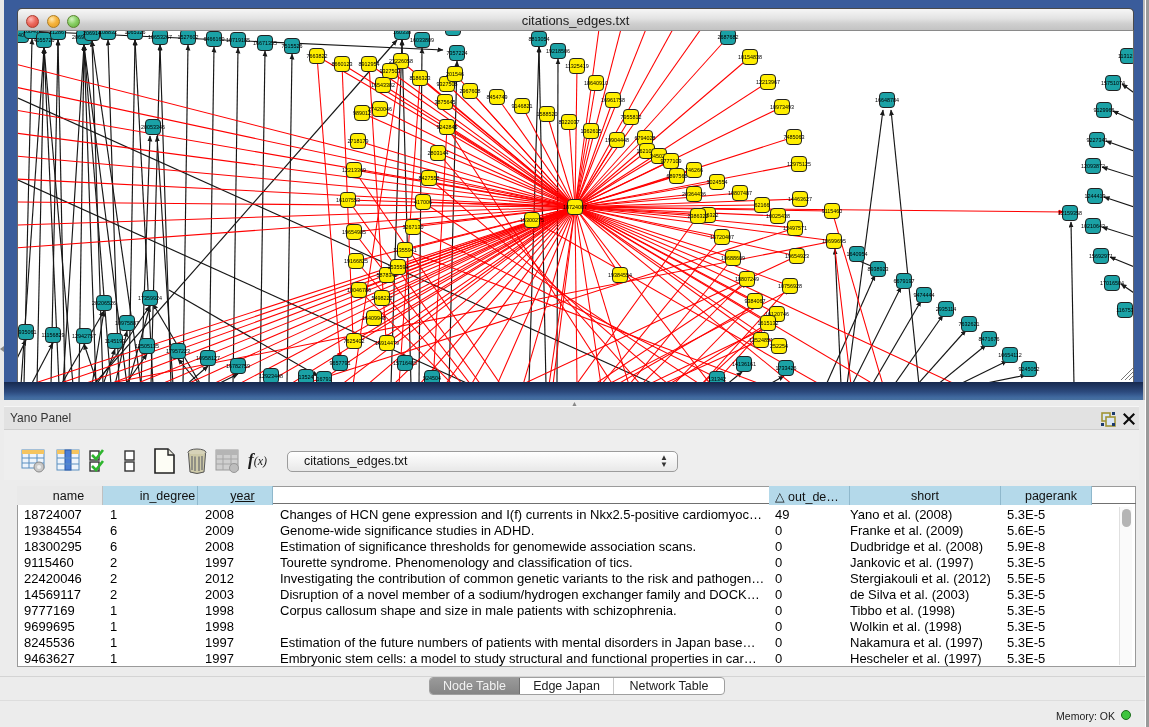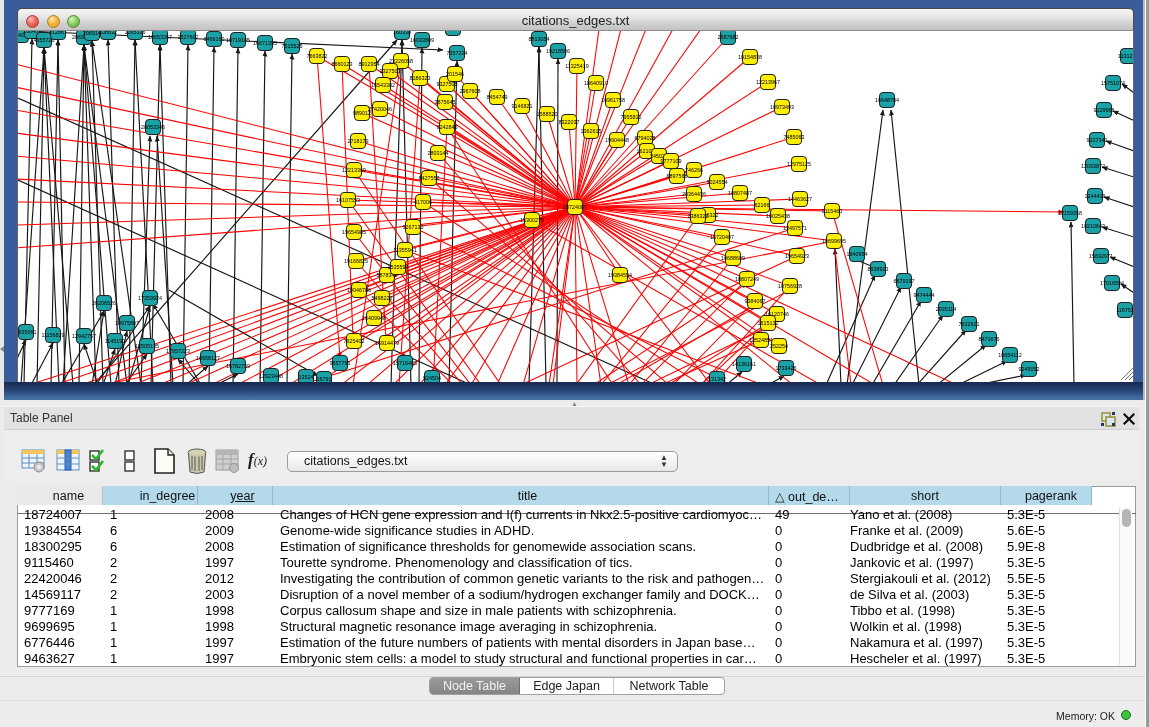--- a/index.html
+++ b/index.html
@@ -30,21 +30,21 @@
 #tpheader .t { position:absolute; left:6px; top:4px; font-size:12px; color:#333; }
 .caret { position:absolute; left:571px; top:0px; width:8px; height:5px; color:#888; font-size:7px; }
 #toolbar { position:absolute; left:4px; top:30px; right:6px; height:50px; background:#eeeeee; }
 #dropdown { position:absolute; left:287px; top:51px; width:391px; height:21px; background:linear-gradient(#fff,#e8e8e8);
   border:1px solid #9c9c9c; border-radius:5px; font-size:12.5px; color:#111; padding:2px 0 0 16px; }
 #dropdown .arrows { position:absolute; right:9px; top:2px; font-size:8px; color:#333; line-height:7px; }
 
 #tbl { position:absolute; left:17px; top:486px; width:1119px; height:181px; background:#fff; border:1px solid #9a9a9a; }
 .th { position:absolute; top:0; height:19px; background:#b4d9ea; border-right:1px solid #8fb8cc; font-size:12.5px;
    color:#111; text-align:center; padding-top:3px; }
-#thbar { position:absolute; left:17px; top:486px; width:1119px; height:28px; border-bottom:1px solid #707070; }
+#thbar { position:absolute; left:17px; top:486px; width:1119px; height:18px; border-bottom:1px solid #707070; }
 .trow { position:absolute; left:17px; width:1110px; height:16px; font-size:13px; color:#000; }
 .trow span { position:absolute; top:1px; white-space:pre; }
 
 #vsb { position:absolute; left:1119px; top:507px; width:13px; height:158px; background:#fafafa; border-left:1px solid #e0e0e0; }
 #vsb .thumb { position:absolute; left:2px; top:2px; width:9px; height:18px; background:#b5b5b5; border-radius:5px; }
 
 #tabs { position:absolute; left:429px; top:677px; height:18px; display:flex; border:1px solid #9f9f9f; border-radius:4px; overflow:hidden; background:#fff; }
 #tabs .tab { font-size:12.5px; padding-top:1px; text-align:center; color:#222; border-right:1px solid #c8c8c8; box-sizing:border-box; }
 #tabs .sel { background:linear-gradient(#9a9a9a,#858585); color:#f2f2f2; border-right:1px solid #6f6f6f; }
 #tabline { position:absolute; left:0; top:676px; width:1145px; height:1px; background:#d4d4d4; }
@@ -597,21 +597,21 @@
               <line x1="1128" y1="380" x2="1132" y2="376"></line>
             </g>
 </svg>
         </div>
     </div>
   </div>
   <div id="lstrip"></div>
     <div style="position:absolute;left:0px;top:346px;width:0;height:0;border-top:3px solid transparent;border-bottom:3px solid transparent;border-right:4px solid #888;"></div>
   <div id="tablepanel">
     <div id="tpheader">
-        <span class="t">Table Panel</span>
+        <span class="t">Yano Panel</span>
       <svg style="position:absolute;right:23px;top:5px" width="15" height="15">
         <rect x="1" y="1" width="8" height="8" fill="#dbe7f5" stroke="#a09436" stroke-width="1.6"></rect>
         <rect x="5" y="5" width="9" height="9" fill="#dbe7f5" stroke="#a09436" stroke-width="1.6"></rect>
         <rect x="11" y="0" width="3" height="3" fill="#1c3a6b"></rect>
           <rect x="0" y="11" width="3" height="3" fill="#1c3a6b"></rect>
         <rect x="11" y="11" width="3" height="3" fill="#1c3a6b"></rect>
       </svg>
       <svg style="position:absolute;right:3px;top:5px" width="14" height="14">
         <path d="M1,2.5 L2.5,1 L7,5.5 L11.5,1 L13,2.5 L8.5,7 L13,11.5 L11.5,13 L7,8.5 L2.5,13 L1,11.5 L5.5,7 Z" fill="#0a0a0a"></path>
       </svg>
@@ -659,21 +659,20 @@
     </svg>
     <div style="position:absolute;left:248px;top:50px;font-size:17px;font-style:italic;font-family:'Liberation Serif',serif;color:#1a1a1a;"><b>f</b><span style="font-size:12px">(x)</span></div>
     <div id="dropdown">citations_edges.txt<span class="arrows">▲<br>▼</span></div>
   </div>
 
   <div id="tbl"></div>
   <div id="thbar">
     <div class="th" style="left:0px;width:86px;background:#e9e9e9;border-right:1px solid #c0c0c0;padding-left:18px;">name</div>
     <div class="th" style="left:86px;width:95px;padding-left:35px;">in_degree</div>
     <div class="th" style="left:181px;width:75px;padding-left:15px;text-decoration:underline;">year</div>
-    <div class="th" style="left:256px;width:496px;padding-left:14px;">title</div>
     <div class="th" style="left:752px;width:81px;text-align:left;padding-left:6px;">△ out_de…</div>
     <div class="th" style="left:833px;width:151px;">short</div>
     <div class="th" style="left:984px;width:91px;padding-left:10px;">pagerank</div>
   </div>
   <div class="trow" style="top:506px">
       <span style="left:7px">18724007</span>
       <span style="left:93px">1</span>
       <span style="left:188px">2008</span>
       <span style="left:263px">Changes of HCN gene expression and I(f) currents in Nkx2.5-positive cardiomyoc…</span>
       <span style="left:758px">49</span>
@@ -731,27 +730,26 @@
       <span style="left:188px">1998</span>
       <span style="left:263px">Corpus callosum shape and size in male patients with schizophrenia.</span>
       <span style="left:758px">0</span>
       <span style="left:833px">Tibbo et al. (1998)</span>
       <span style="left:990px">5.3E-5</span>
     </div>
 <div class="trow" style="top:618px">
       <span style="left:7px">9699695</span>
       <span style="left:93px">1</span>
       <span style="left:188px">1998</span>
-      <span style="left:263px">Structural magnetic resonance image averaging in schizophrenia.</span>
       <span style="left:758px">0</span>
       <span style="left:833px">Wolkin et al. (1998)</span>
       <span style="left:990px">5.3E-5</span>
     </div>
 <div class="trow" style="top:634px">
-      <span style="left:7px">6776446</span>
+      <span style="left:7px">8245536</span>
       <span style="left:93px">1</span>
       <span style="left:188px">1997</span>
       <span style="left:263px">Estimation of the future numbers of patients with mental disorders in Japan base…</span>
       <span style="left:758px">0</span>
       <span style="left:833px">Nakamura et al. (1997)</span>
       <span style="left:990px">5.3E-5</span>
     </div>
 <div class="trow" style="top:650px">
       <span style="left:7px">9463627</span>
       <span style="left:93px">1</span>

